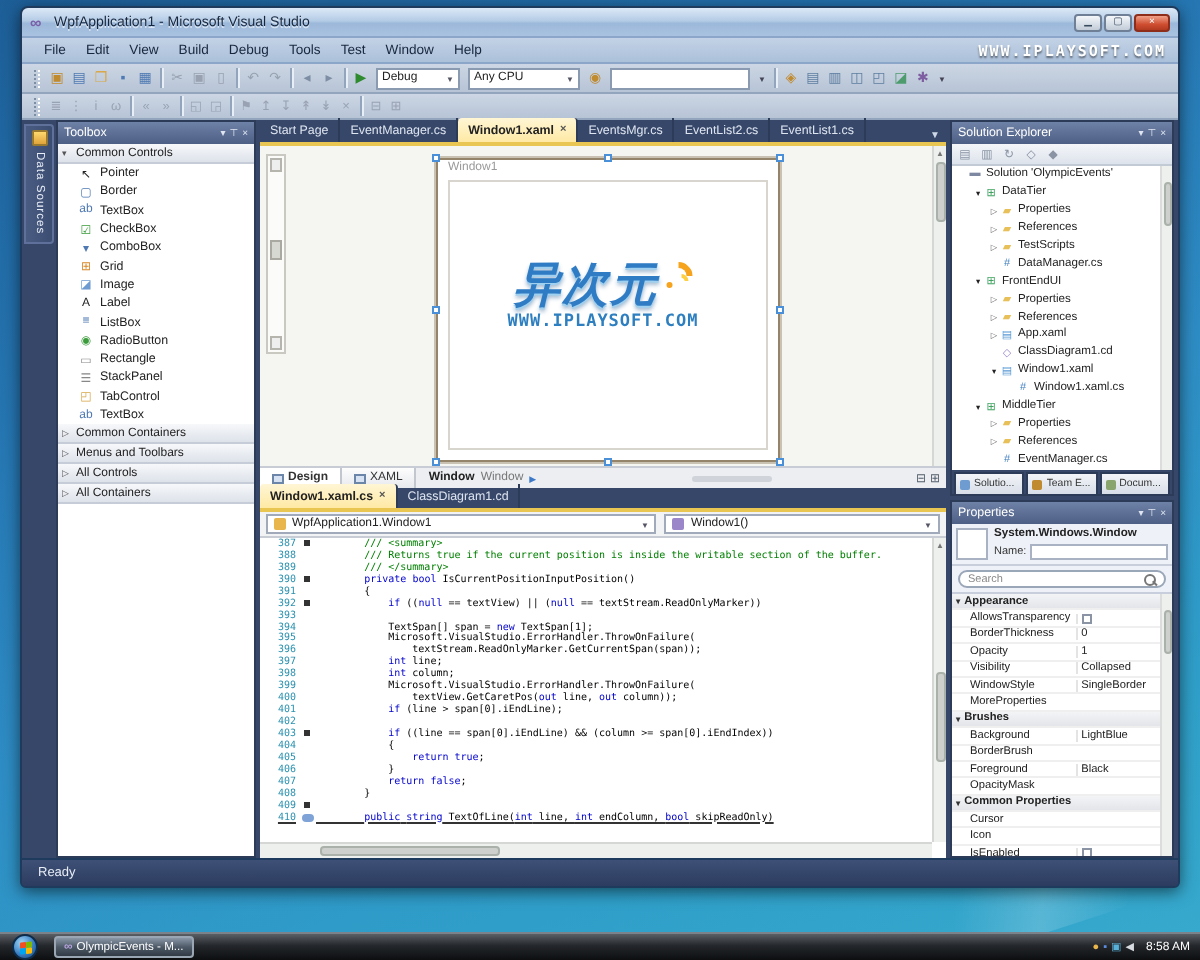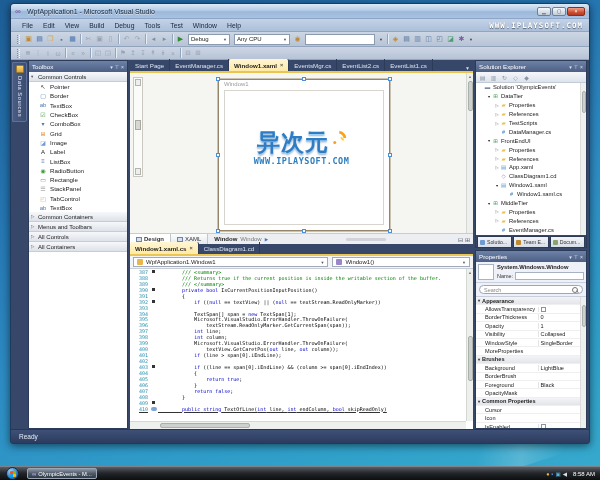--- a/index.html
+++ b/index.html
@@ -85,21 +85,21 @@
   .zoomslider .zbtn { position:absolute; left:1px; width:6px; height:7px; border:1px solid #b5b5ae; background:#eee; }
   .design-surface { position:absolute; left:88px; top:6px; width:172px; height:152px;
     background:#fff; border:1px solid #94846a; box-shadow:0 0 0 1px #c9c2b2; }
   .ds-title { position:absolute; left:5px; top:1px; font-size:6px; color:#9a9a9a; }
   .ds-inner { position:absolute; left:5px; top:10px; right:5px; bottom:5px; border:1px solid #d7d5ce; }
   .handle { position:absolute; width:4px; height:4px; background:#fff; border:1px solid #4a90d9; }
 
   .wmark { position:absolute; left:50%; top:58px; transform:translateX(-50%); text-align:center; }
   .wm-row { display:flex; align-items:flex-start; justify-content:center; gap:2px; }
   .wm-cjk { font-size:23px; font-weight:bold; line-height:23px; color:#2f7cc4;
-    text-shadow:0 1px 0 #9fd0ef, 0 2px 2px rgba(20,80,140,.45); letter-spacing:1px; }
+    text-shadow:0 1px 0 #9fd0ef, 0 2px 2px rgba(20,80,140,.45); letter-spacing:1px;font-style:italic; }
   .wm-wifi { position:relative; width:15px; height:15px; margin-top:1px; }
   .wm-wifi i { position:absolute; right:0; bottom:2px; border:solid transparent; border-radius:50%; }
   .wm-wifi .a1 { width:14px; height:14px; border-width:3px; border-top-color:#f6a31d; transform:rotate(45deg); }
   .wm-wifi .a2 { width:7px; height:7px; right:2px; bottom:3px; border-width:2.5px; border-top-color:#ffcf43; transform:rotate(45deg); }
   .wm-wifi .dot { position:absolute; right:10px; bottom:3px; width:3px; height:3px; background:#f6a31d; border-radius:50%; }
   .wm-site { margin-top:2px; font-family:"DejaVu Sans Mono",monospace; font-weight:bold; font-size:8.5px;
     letter-spacing:.5px; color:#2e7fc0; text-shadow:0 1px 0 rgba(255,255,255,.8); }
 
   .vscroll { position:absolute; right:0; top:0; bottom:0; width:7px; background:#eef0ee; border-left:1px solid #d5d7d5; }
   .vscroll .sarrow { height:7px; font-size:4px; color:#777; text-align:center; line-height:7px; }

